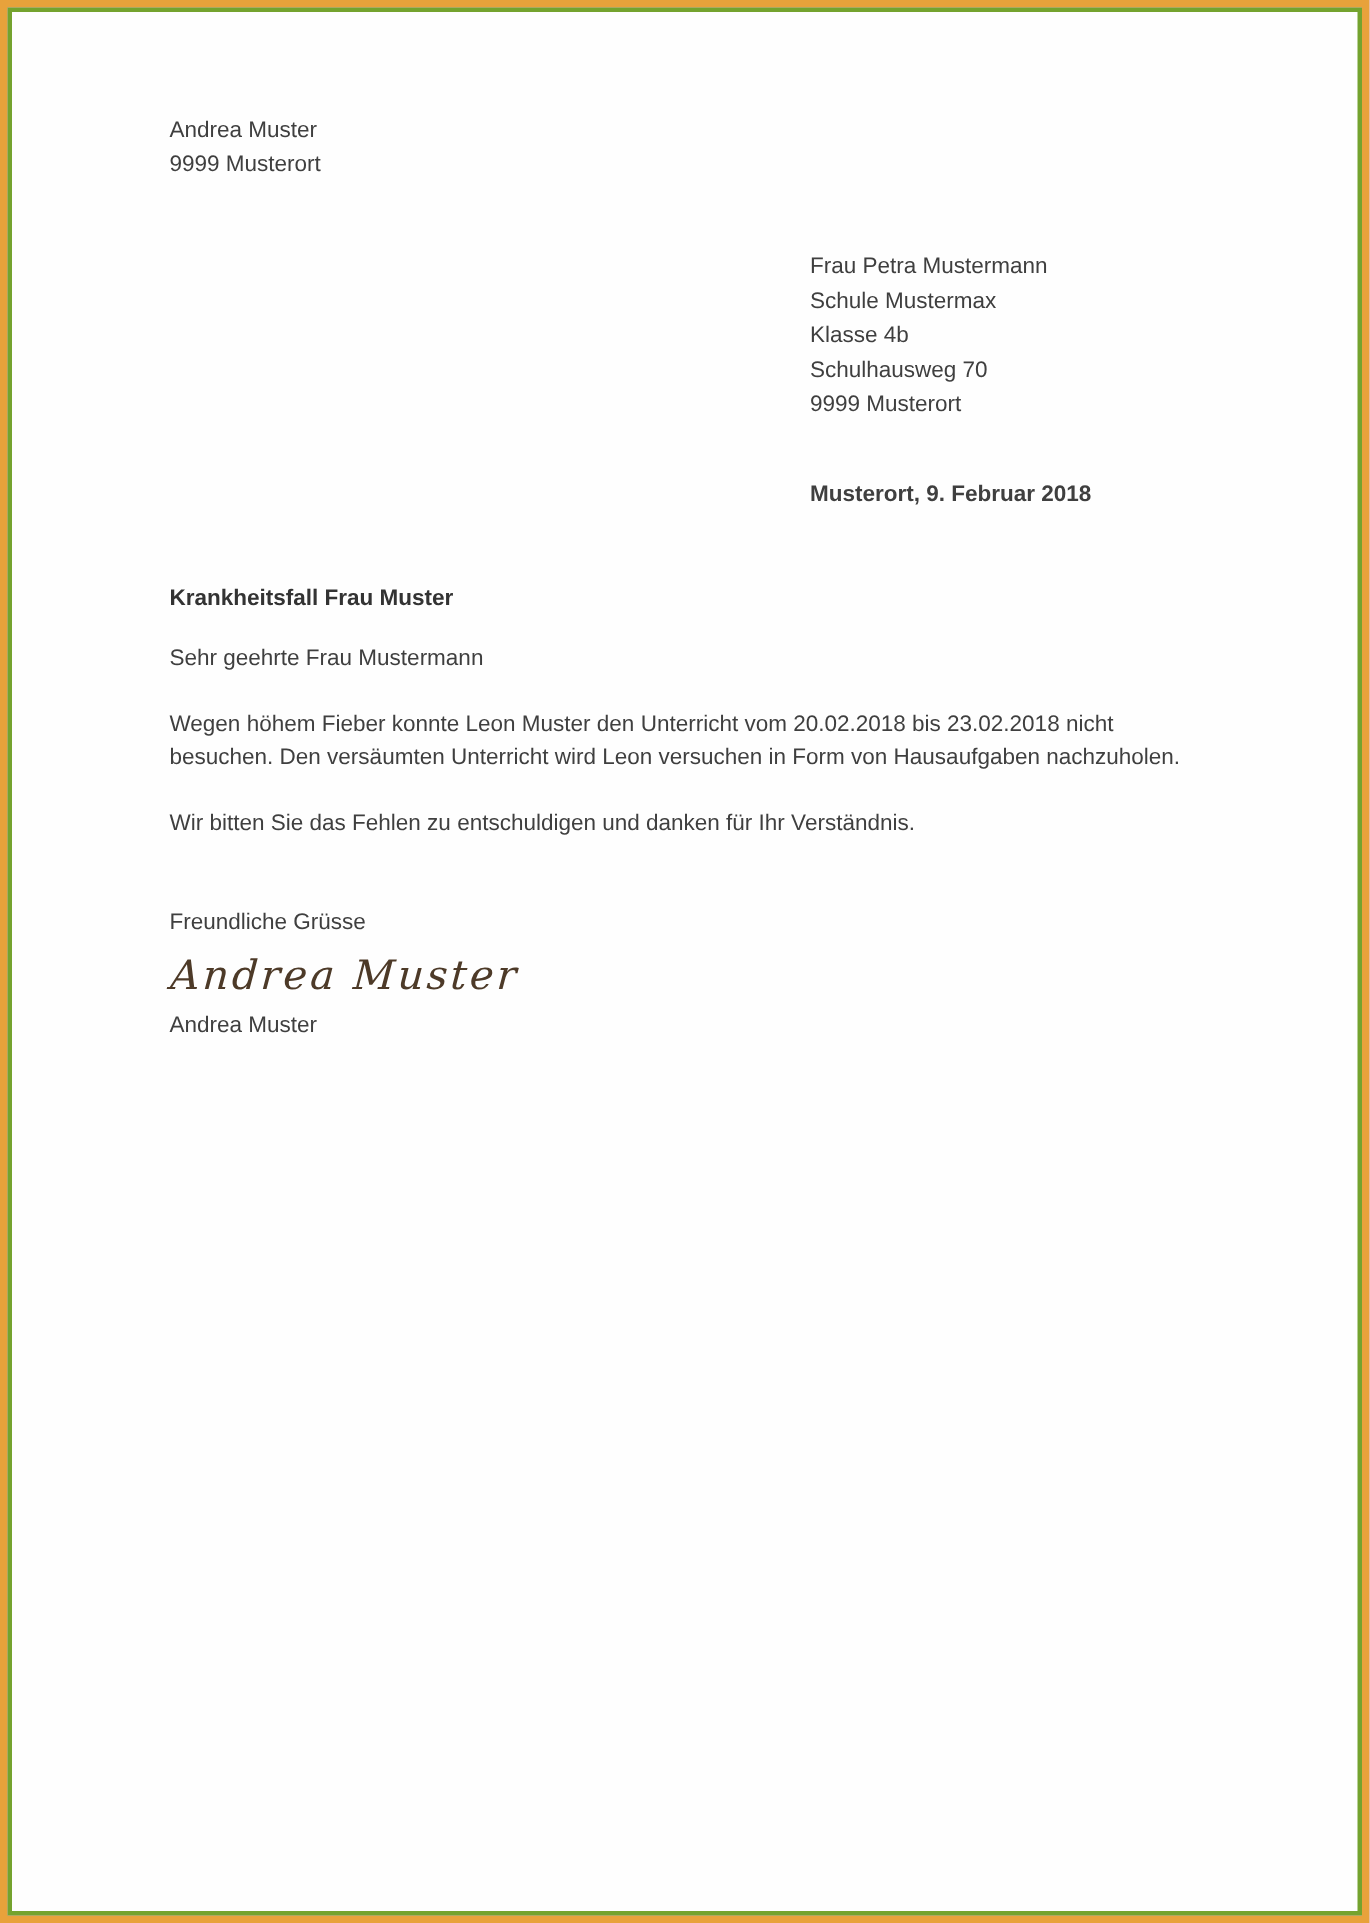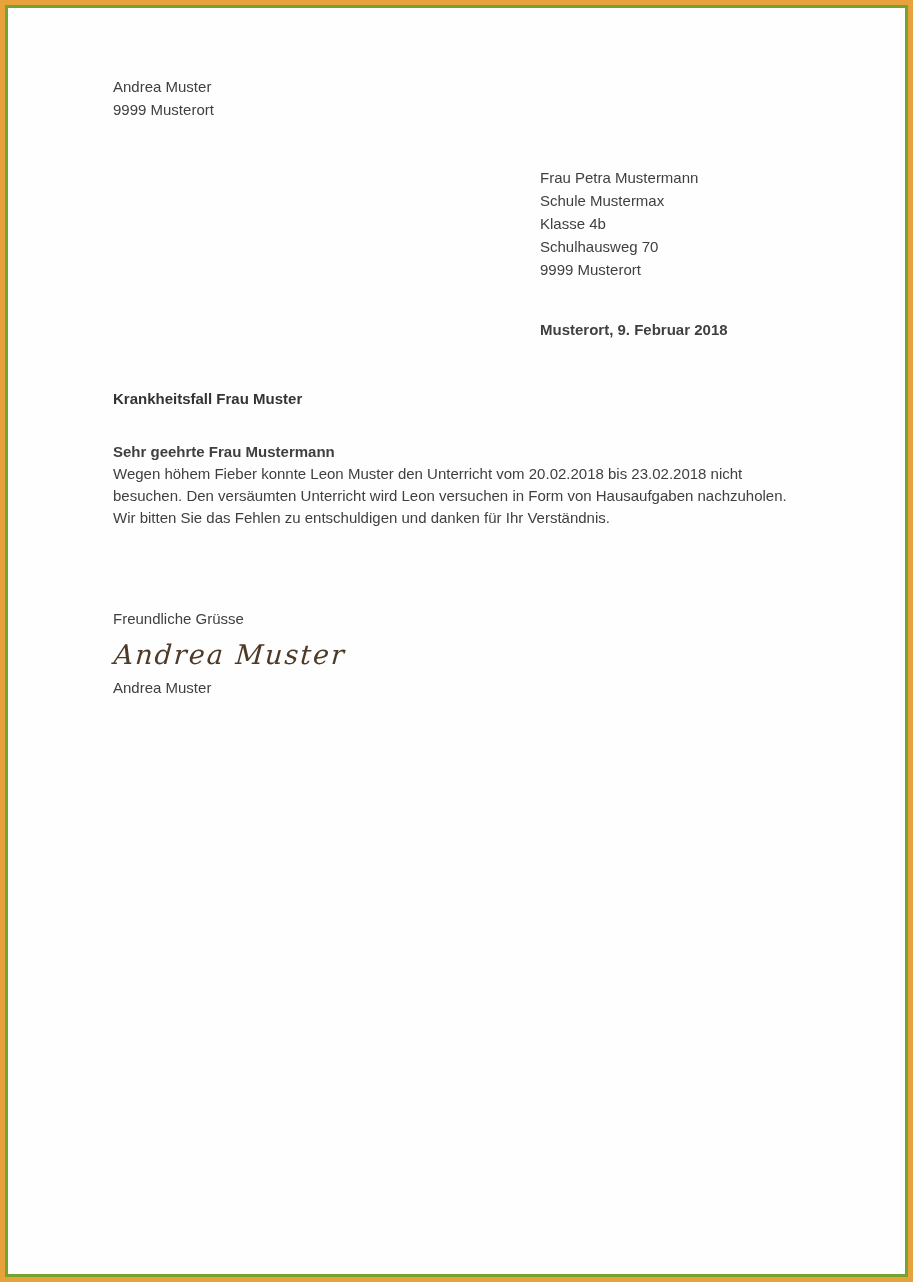--- a/index.html
+++ b/index.html
@@ -52,28 +52,29 @@
     margin-left: 427px;
     font-weight: bold;
   }
 
   .subject-line {
     margin-top: 47px;
     font-weight: bold;
     color: #333333;
   }
 
-  .salutation { margin-top: 31px; font-weight: bold; }
+  .salutation { margin-top: 18px; }
 
   .paragraph {
+    margin-top: 22px;
     max-width: 690px;
     line-height: 22px;
   }
 
-  .closing { margin-top: 79px; }
+  .closing { margin-top: 44px; }
 
   .signature {
     margin-top: 14px;
     font-family: "DejaVu Serif", "Liberation Serif", serif;
     font-style: italic;
     font-size: 27px;
     letter-spacing: 2px;
     color: #4d3a28;
     transform: skewX(-4deg);
     transform-origin: left bottom;

